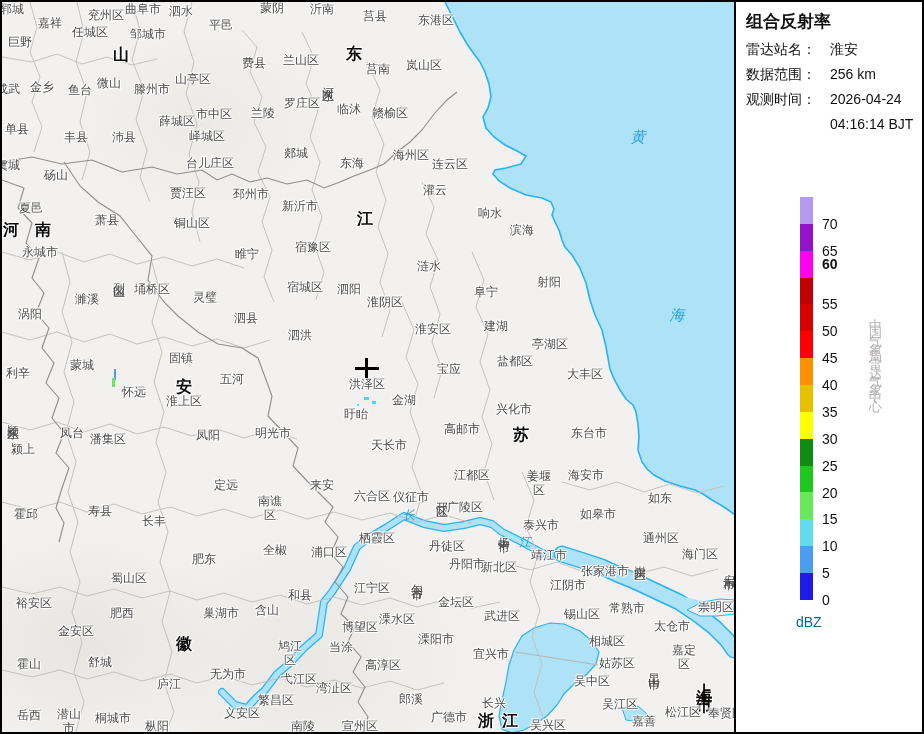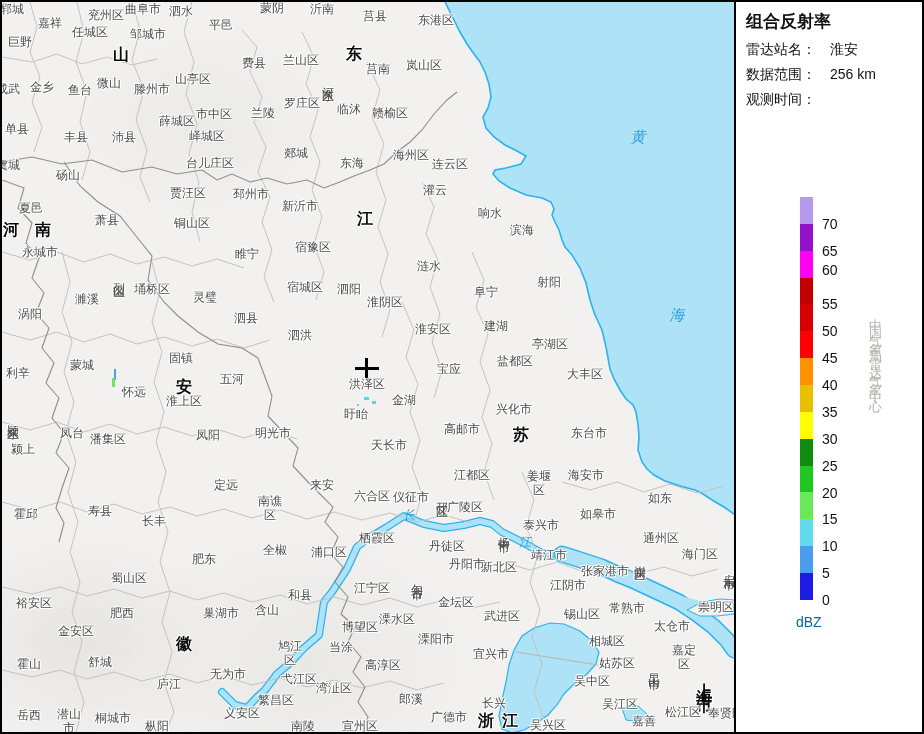--- a/index.html
+++ b/index.html
@@ -148,21 +148,21 @@
         <div class="mlbl" style="left: 388px; top: 112px;">赣榆区</div>
         <div class="mlbl" style="left: 15px; top: 128px;">单县</div>
         <div class="mlbl" style="left: 74px; top: 136px;">丰县</div>
         <div class="mlbl" style="left: 122px; top: 136px;">沛县</div>
         <div class="mlbl" style="left: 208px; top: 162px;">台儿庄区</div>
         <div class="mlbl" style="left: 294px; top: 152px;">郯城</div>
         <div class="mlbl" style="left: 350px; top: 162px;">东海</div>
         <div class="mlbl" style="left: 409px; top: 154px;">海州区</div>
         <div class="mlbl" style="left: 448px; top: 163px;">连云区</div>
         <div class="mlbl" style="left: 6px; top: 164px;">虞城</div>
-        <div class="mlbl" style="left: 54px; top: 174px; margin-left: 12px;">砀山</div>
+        <div class="mlbl" style="left: 54px; top: 174px;">砀山</div>
         <div class="mlbl" style="left: 186px; top: 192px;">贾汪区</div>
         <div class="mlbl" style="left: 249px; top: 193px;">邳州市</div>
         <div class="mlbl" style="left: 433px; top: 189px;">灌云</div>
         <div class="mlbl" style="left: 29px; top: 207px;">夏邑</div>
         <div class="mlbl" style="left: 105px; top: 219px;">萧县</div>
         <div class="mlbl b" style="left: 33px; top: 228px; letter-spacing: 16px;">河南</div>
         <div class="mlbl" style="left: 190px; top: 222px;">铜山区</div>
         <div class="mlbl" style="left: 298px; top: 205px;">新沂市</div>
         <div class="mlbl" style="left: 488px; top: 212px;">响水</div>
         <div class="mlbl" style="left: 520px; top: 229px;">滨海</div>
@@ -319,20 +319,22 @@
     <div class="info-row">
       <span class="info-label">雷达站名：</span>
       <span class="info-value">淮安</span>
     </div>
     <div class="info-row">
       <span class="info-label">数据范围：</span>
       <span class="info-value">256 km</span>
     </div>
     <div class="info-row">
       <span class="info-label">观测时间：</span>
+      <span class="info-value">2026-04-24
+04:16:14 BJT</span>
     </div>
 
     <div id="legend">
       <div id="legend-bar">
           <div style="height: 26.8667px; background: rgb(180, 155, 240);"></div>
           <div style="height: 26.8667px; background: rgb(148, 18, 200);"></div>
           <div style="height: 26.8667px; background: rgb(255, 0, 240);"></div>
           <div style="height: 26.8667px; background: rgb(192, 0, 0);"></div>
           <div style="height: 26.8667px; background: rgb(214, 0, 0);"></div>
           <div style="height: 26.8667px; background: rgb(255, 0, 0);"></div>
@@ -352,21 +354,21 @@
           <span class="legend-tick" style="top: 341.267px;">10</span>
           <span class="legend-tick" style="top: 314.4px;">15</span>
           <span class="legend-tick" style="top: 287.533px;">20</span>
           <span class="legend-tick" style="top: 260.667px;">25</span>
           <span class="legend-tick" style="top: 233.8px;">30</span>
           <span class="legend-tick" style="top: 206.933px;">35</span>
           <span class="legend-tick" style="top: 180.067px;">40</span>
           <span class="legend-tick" style="top: 153.2px;">45</span>
           <span class="legend-tick" style="top: 126.333px;">50</span>
           <span class="legend-tick" style="top: 99.4667px;">55</span>
-          <span class="legend-tick" style="top: 65px;">60</span>
+          <span class="legend-tick" style="top: 59px; font-weight: bold;">60</span>
           <span class="legend-tick" style="top: 45.7333px;">65</span>
           <span class="legend-tick" style="top: 18.8667px;">70</span>
         </div>
     </div>
     <div id="legend-unit">dBZ</div>
 
     <div id="cma-watermark">中国气象局雷达气象中心</div>
   </div>
 </div>
 

